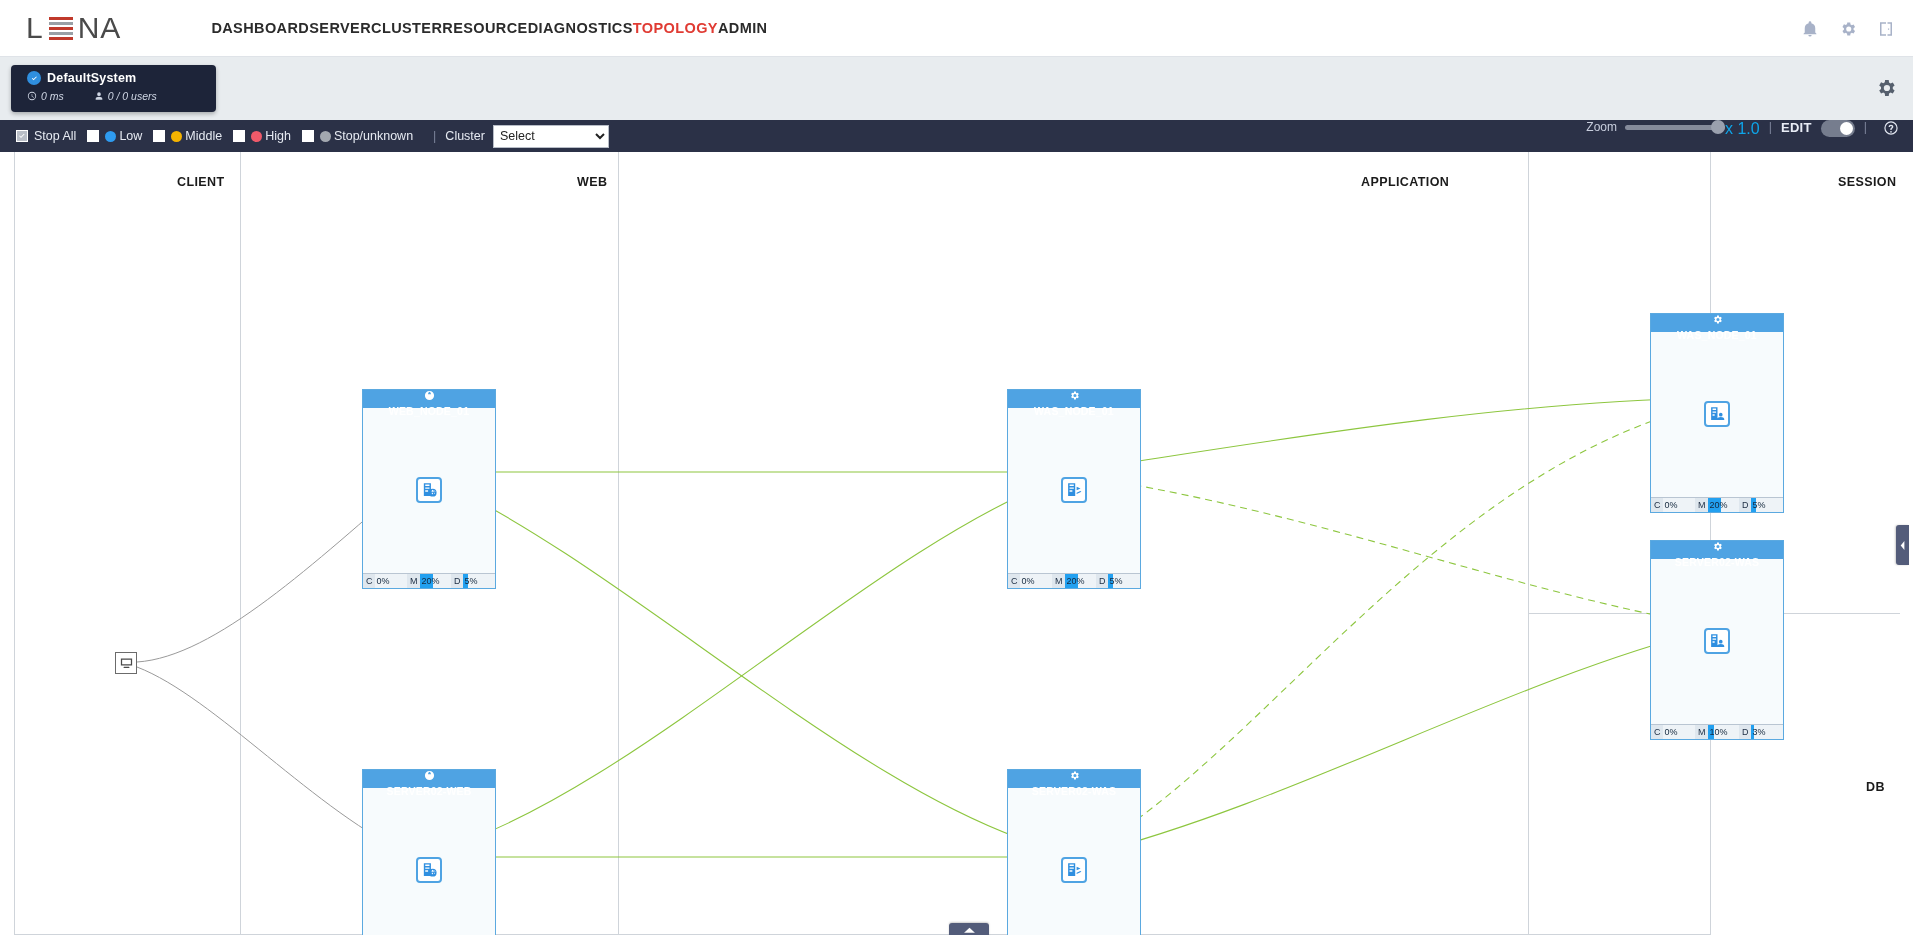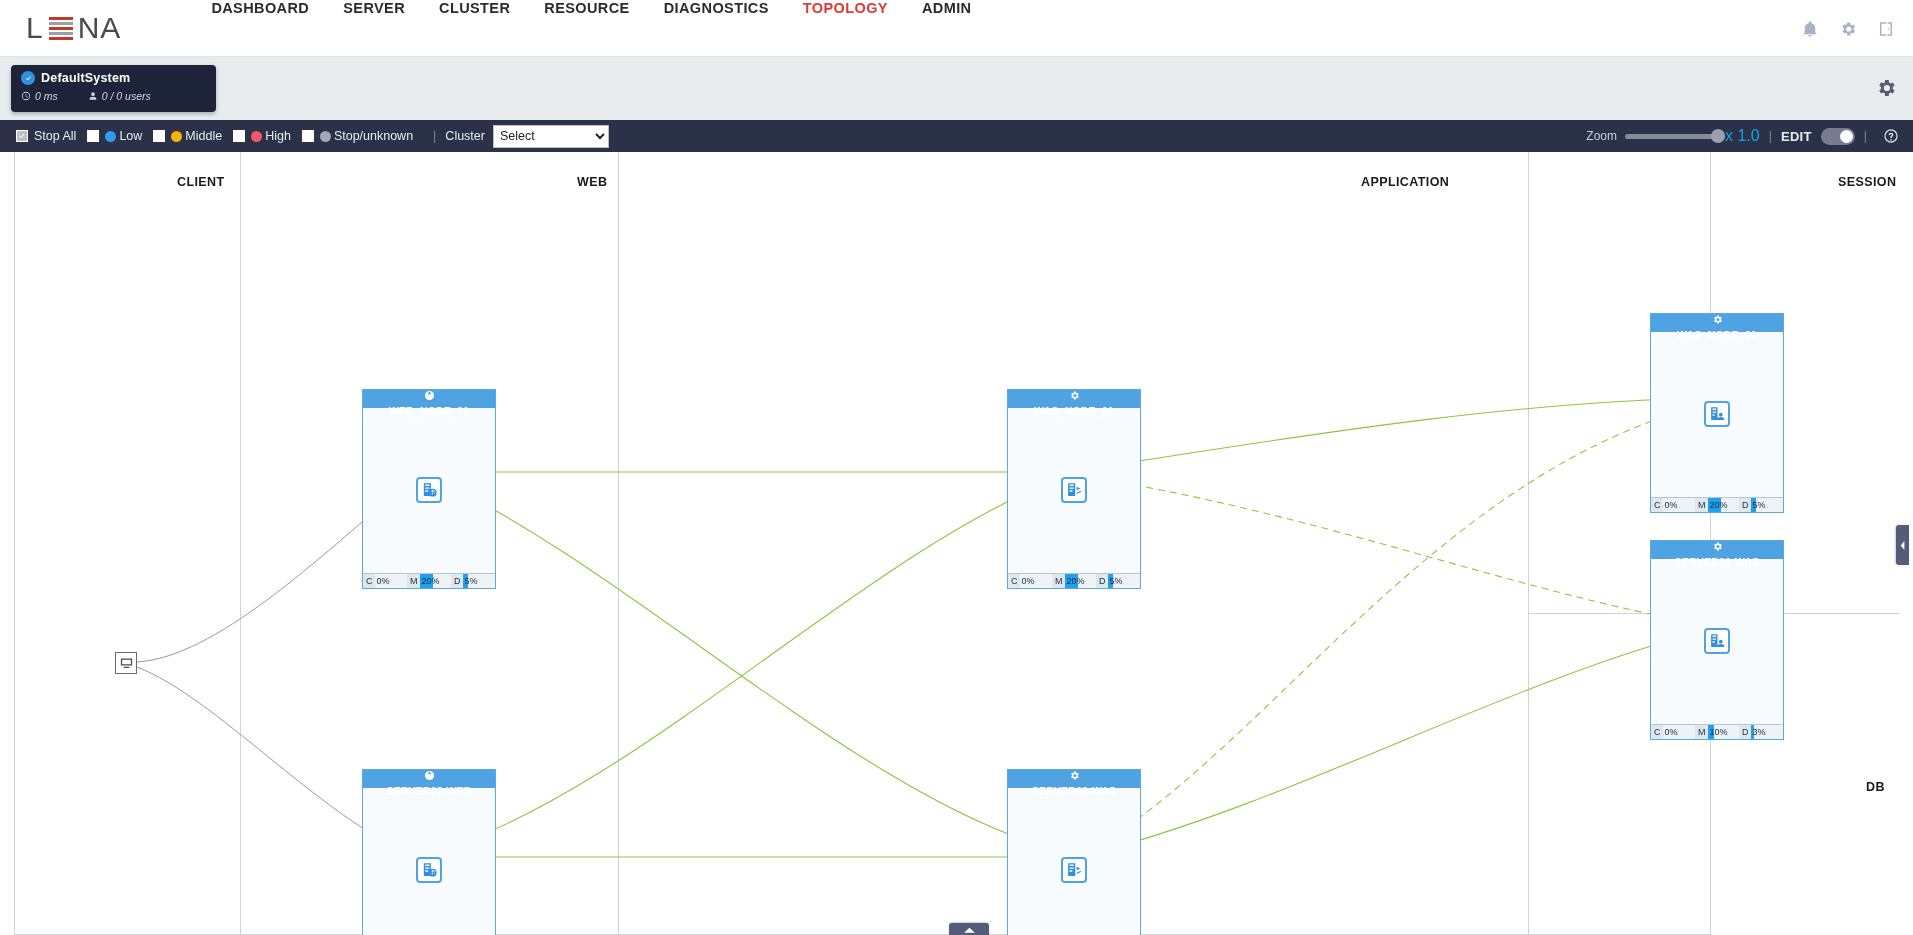--- a/index.html
+++ b/index.html
@@ -17,40 +17,40 @@
     display:flex; align-items:center;
   }
   #logo{ display:flex; align-items:center; margin-left:26px; height:57px; }
   .logo-ch{ font-size:30px; letter-spacing:1px; color:#4a4a4a; font-weight:400; line-height:1; }
   .logo-e{ display:inline-flex; flex-direction:column; justify-content:center;
            width:24px; height:25px; margin:0 5px; gap:2px; }
   .logo-e i{ display:block; height:3px; width:100%; }
   .logo-e i.c{ background:#c0392b; }
   .logo-e i.g{ background:#9aa0a6; }
 
-  #mainmenu{ display:flex; align-items:flex-start; margin-left:90px; gap:34px; height:57px; }
+  #mainmenu{ display:flex; align-items:center; margin-left:90px; height:57px; }
   .menu-item{
     font-size:14.5px; font-weight:bold; letter-spacing:.4px;
     color:#2b2b2b; cursor:pointer; white-space:nowrap;
   }
   .menu-item.active{ color:#e03b33; }
 
   #navicons{ position:absolute; right:18px; top:0; height:57px; display:flex; align-items:center; gap:20px; }
   .navicon{ width:18px; height:18px; color:#a8b2c8; display:block; cursor:pointer; }
   .navicon svg{ display:block; width:18px; height:18px; fill:#a8b2c8; }
 
   
   #subband{
     position:absolute; left:0; top:57px; width:1913px; height:63px;
     background:#e8ecef;
   }
   #syscard{
     position:absolute; left:11px; top:8px; width:205px; height:47px;
     background:#1d2439; border-radius:4px; box-shadow:0 2px 4px rgba(0,0,0,.28);
-    color:#fff; padding:6px 10px;
+    color:#fff; padding:6px 16px;
   }
   #syscard .line1{ display:flex; align-items:center; gap:6px; }
   #syscard .chk{
     width:14px;height:14px;border-radius:50%;background:#2f8fe0;
     display:flex;align-items:center;justify-content:center;flex:0 0 auto;
   }
   #syscard .chk svg{ width:9px;height:9px;fill:#fff;display:block;}
   #sysname{ font-size:12.5px; font-weight:bold; color:#ffffff; letter-spacing:.2px;}
   #syscard .line2{ display:flex; align-items:center; margin-top:5px; gap:4px; font-size:10.5px; color:#cfd6e4;}
   #syscard .line2 .grp{ display:flex; align-items:center; gap:4px;font-style:italic;}
@@ -80,21 +80,21 @@
   .dot{ width:11px;height:11px;border-radius:50%; display:inline-block; margin:0 3px 0 6px; flex:0 0 auto;}
   .f-label{ font-size:12.5px; color:#e6eaf2; white-space:nowrap;}
   .f-label.pad{ margin-left:6px; }
   .divider{ color:#7a8299; margin:0 9px; }
   #cluster-label{ margin-right:8px; font-size:12.5px; color:#e6eaf2;}
   #cluster-select{
     width:116px; height:23px; font-size:12.5px; font-family:"Liberation Sans",sans-serif;
     border:1px solid #b8bdc7; background:#fff; color:#222; padding:1px 2px;
   }
 
-  #toolbar-right{ position:absolute; right:14px; top:0; height:32px; display:flex; align-items:center;}
+  #toolbar-right{ position:absolute; right:14px; top:0; height:32px; display:flex; }
   #zoom-label{ font-size:12px; color:#c8cedd; margin-right:8px;}
   #zoom-slider{ position:relative; width:100px; height:14px; display:flex; align-items:center; cursor:pointer;}
   #zoom-slider .track{ position:absolute; left:0; right:0; height:5px; background:#858b9b; border-radius:3px;}
   #zoom-slider .knob{ position:absolute; right:0; width:14px;height:14px;border-radius:50%;background:#9aa0ae;}
   #zoom-val{ font-size:16px; color:#0ea5e9; margin-left:0;}
   #edit-label{ font-size:13px; font-weight:bold; color:#e8ecf5; margin:0 9px 0 0; letter-spacing:.3px;}
   #edit-toggle{ width:34px;height:17px;border-radius:9px;background:#767d8e; position:relative; cursor:pointer;}
   #edit-toggle .knob{ position:absolute; right:2px; top:2px; width:13px;height:13px;border-radius:50%;background:#fff;}
   #help-icon{ width:16px;height:16px; margin-left:7px; cursor:pointer;}
   #help-icon svg{ width:16px;height:16px; display:block; fill:#dfe4ee;}

